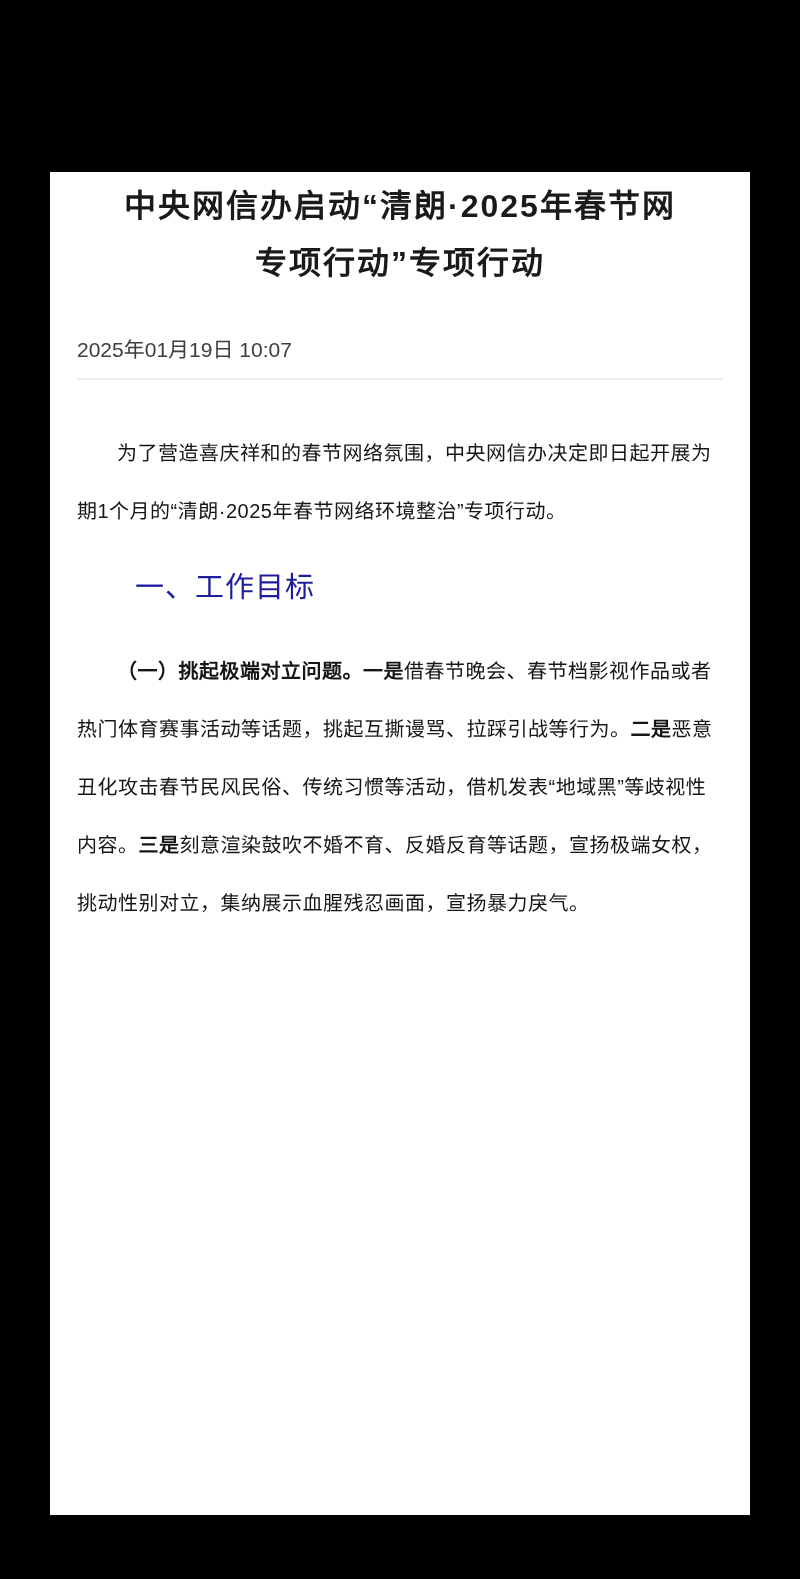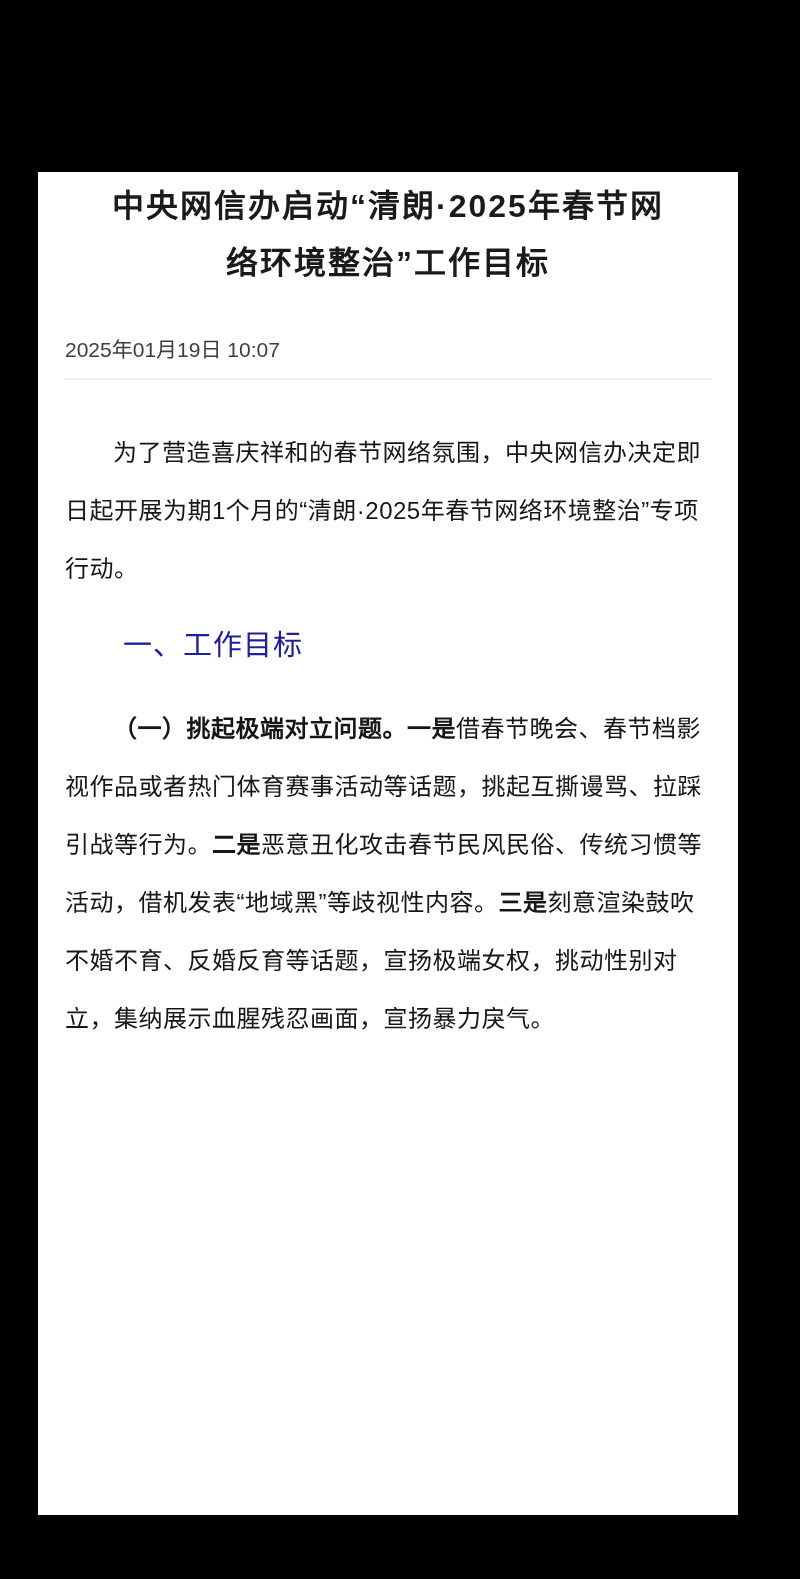--- a/index.html
+++ b/index.html
@@ -9,21 +9,21 @@
   body {
     width: 800px;
     height: 1579px;
     position: relative;
     background: var(--page_bg, #000000);
     overflow: hidden;
     font-family: "Liberation Sans", "DejaVu Sans", sans-serif;
   }
   .panel {
     position: absolute;
-    left: 38px;
+    left: 50px;
     top: 172px;
     width: 700px;
     height: 1343px;
     background: var(--panel_bg, #ffffff);
     box-sizing: border-box;
     padding: 6px 27px 0 27px;
   }
   .title {
     font-size: 32px;
     font-weight: 700;
@@ -43,21 +43,21 @@
   .divider {
     margin-top: 13px;
     height: 2px;
     background: var(--divider, #ececec);
   }
   .content {
     padding-top: 44px;
   }
   .content p {
     margin: 0 0 22px 0;
-    font-size: 24px;
+    font-size: 20px;
     line-height: 58px;
     color: var(--body_text, #161616);
     text-indent: 2em;
     letter-spacing: 0.5px;
   }
   .content h2 {
     margin: 16px 0 30px 0;
     font-size: 29px;
     line-height: 50px;
     font-weight: 400;
@@ -68,21 +68,21 @@
   .content p b {
     font-weight: 700;
   }
 </style>
 </head>
 <body style="--page_bg: #000000; --panel_bg: #ffffff; --title_text: #1a1a1a; --meta_text: #3d3d3d; --divider: #ececec; --body_text: #161616; --heading_blue: #1d1d9e;">
 
 <div class="panel">
   <div class="title">
     <div>中央网信办启动“清朗·2025年春节网</div>
-    <div>络环境整治”工作目标</div>
+    <div>专项行动”专项行动</div>
   </div>
 
   <div class="meta">
     <span>2025年01月19日 10:07</span>
   </div>
 
   <div class="divider"></div>
 
   <div class="content">
       <p><span>为了营造喜庆祥和的春节网络氛围，中央网信办决定即日起开展为期1个月的“清朗·2025年春节网络环境整治”专项行动。</span></p>

